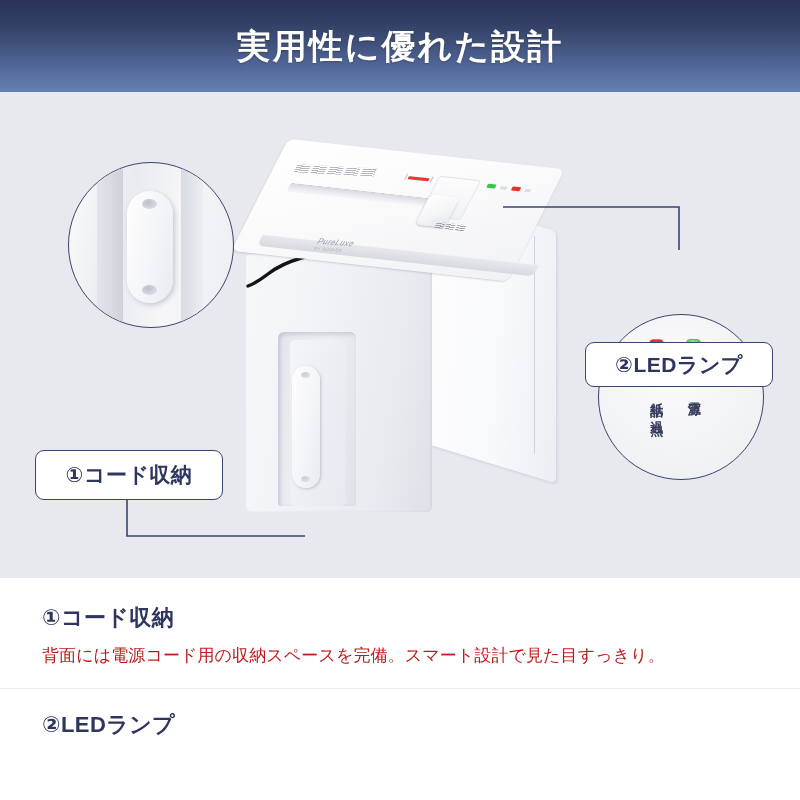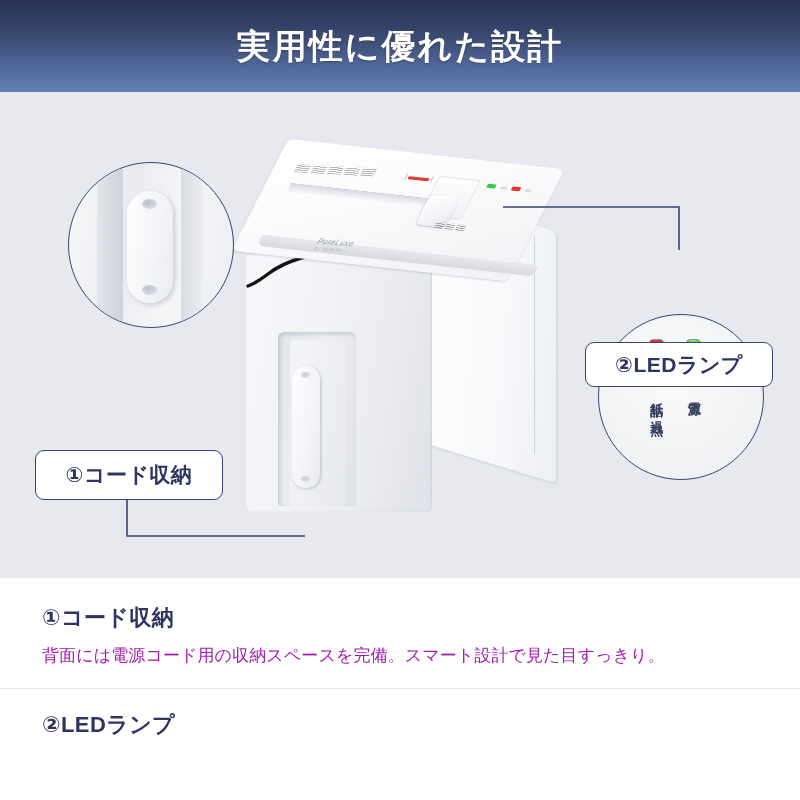--- a/index.html
+++ b/index.html
@@ -310,21 +310,21 @@
   .feature-1 { top: 25px; }
   .feature-2 { top: 132px; }
   .feature-title {
     color: #2e3560;
     font-size: 22px;
     font-weight: bold;
     letter-spacing: .4px;
     margin-bottom: 11px;
   }
   .feature-desc {
-    color: #a21caf;
+    color: #b91c1c;
     font-size: 17px;
     letter-spacing: .1px;
     line-height: 1.4;
   }
   .divider {
     position: absolute; left: 0; top: 110px;
     width: 800px; height: 1px;
     background: #e9eaec;
   }
 </style>

